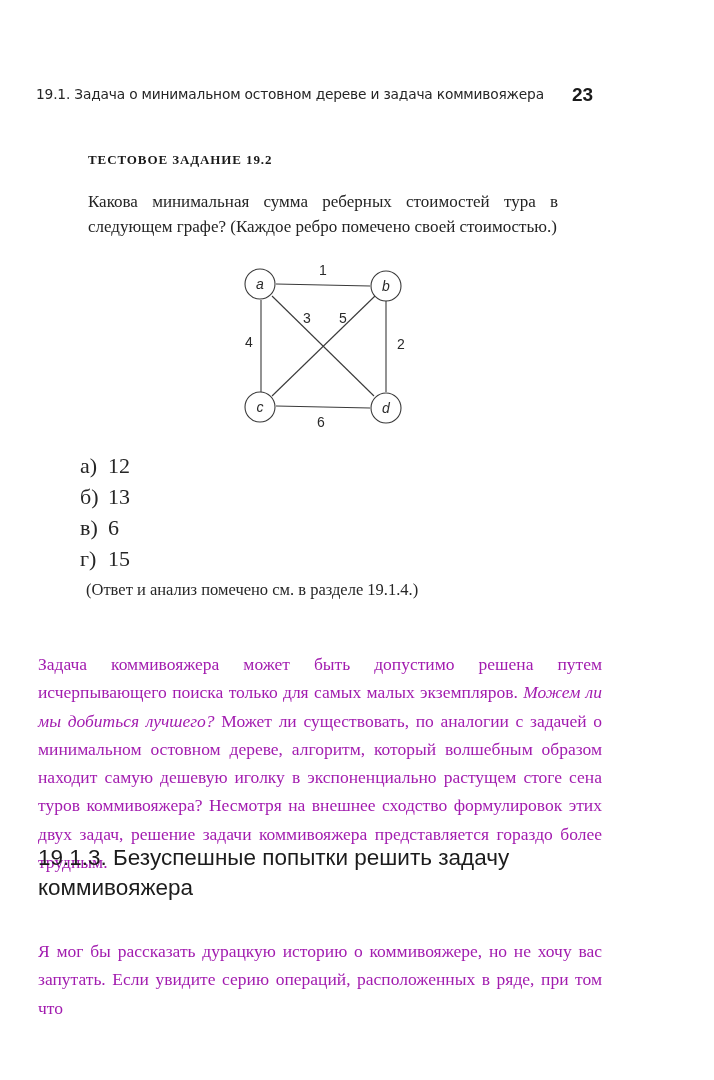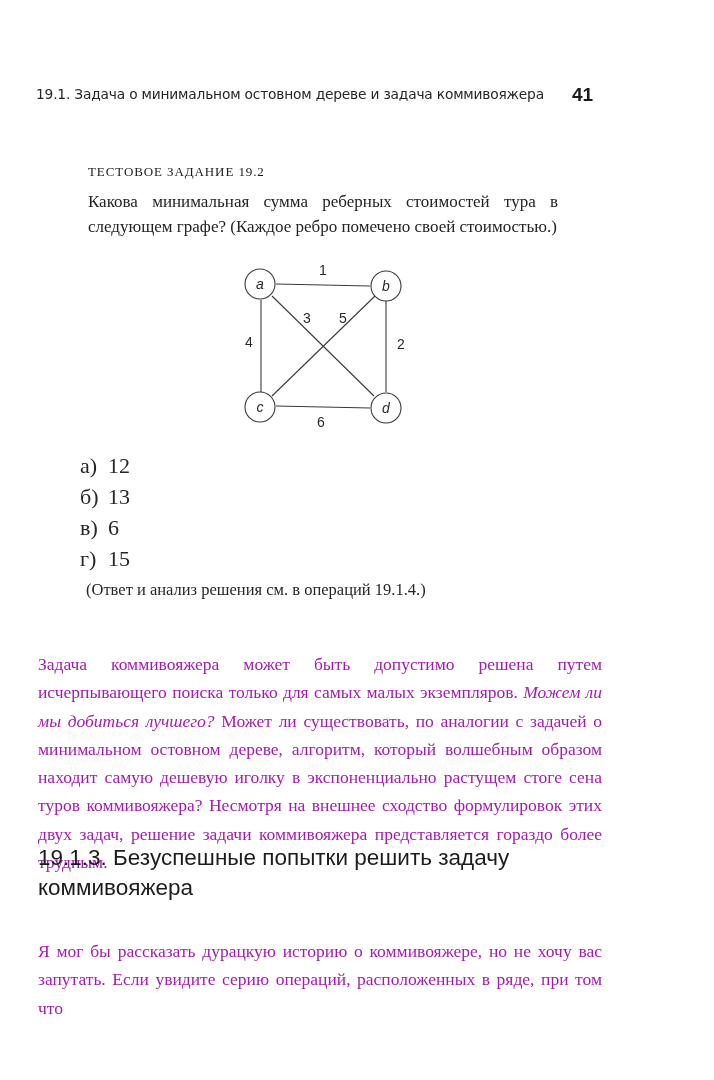--- a/index.html
+++ b/index.html
@@ -11,22 +11,22 @@
   .running-head {
     position: absolute; left: 36px; top: 86px; width: 560px;
     font-family: "DejaVu Sans", sans-serif; font-size: 14.5px; color: #262626;
     letter-spacing: -0.2px; transform: scaleX(0.95); transform-origin: left;
   }
   .page-number {
     position: absolute; left: 572px; top: 84px;
     font-family: "Liberation Sans", sans-serif; font-weight: bold; font-size: 19px; color: #1a1a1a;
   }
   .box-title {
-    position: absolute; left: 88px; top: 164px;
-    font-weight: normal; font-size: 13px; letter-spacing: 0.9px; color: #1a1a1a;
+    position: absolute; left: 88px; top: 152px;
+    font-weight: bold; font-size: 13px; letter-spacing: 0.9px; color: #1a1a1a;
   }
   .question {
     position: absolute; left: 88px; top: 189px; width: 470px;
     font-size: 17px; line-height: 25px; color: #232323; text-align: justify;
   }
   .graph { position: absolute; left: 232px; top: 258px; width: 190px; height: 180px; }
   .options { position: absolute; left: 80px; top: 455px; font-size: 22px; color: #262626; }
   .option { height: 31px; line-height: 22px; }
   .option .letter { display: inline-block; width: 28px; }
   .answer-ref { position: absolute; left: 86px; top: 580px; font-size: 16.5px; color: #262626; }
@@ -40,21 +40,21 @@
   .para span.italic { font-style: italic; }
   .section-heading {
     position: absolute; left: 38px; top: 843px; width: 560px;
     font-family: "Liberation Sans", sans-serif; font-weight: normal; font-size: 22.5px; line-height: 30px; color: #1c1c1c;
   }
 </style>
 </head>
 <body>
 
 <div class="running-head">19.1. Задача о минимальном остовном дереве и задача коммивояжера</div>
-<div class="page-number">41</div>
+<div class="page-number">23</div>
 
 <div class="box-title">ТЕСТОВОЕ ЗАДАНИЕ 19.2</div>
 <div class="question">Какова минимальная сумма реберных стоимостей тура в следующем графе? (Каждое ребро помечено своей стоимостью.)</div>
 
 <svg class="graph" viewBox="0 0 190 180" xmlns="http://www.w3.org/2000/svg">
   <g stroke="#3a3a3a" stroke-width="1.1" fill="none">
     <line x1="44" y1="26" x2="138" y2="28"></line>
     <line x1="154" y1="42" x2="154" y2="134"></line>
     <line x1="29" y1="42" x2="29" y2="134"></line>
     <line x1="44" y1="148" x2="138" y2="150"></line>
@@ -81,19 +81,19 @@
   </g>
 </svg>
 
 <div class="options">
   <div class="option"><span class="letter">а)</span><span>12</span></div>
   <div class="option"><span class="letter">б)</span><span>13</span></div>
   <div class="option"><span class="letter">в)</span><span>6</span></div>
   <div class="option"><span class="letter">г)</span><span>15</span></div>
 </div>
 
-<div class="answer-ref">(Ответ и анализ решения см. в операций 19.1.4.)</div>
+<div class="answer-ref">(Ответ и анализ помечено см. в разделе 19.1.4.)</div>
 
 <div class="para para1"><span>Задача коммивояжера может быть допустимо решена путем исчерпывающего поиска только для самых малых экземпляров. </span><span class="italic">Можем ли мы добиться лучшего?</span><span> Может ли существовать, по аналогии с задачей о минимальном остовном дереве, алгоритм, который волшебным образом находит самую дешевую иголку в экспоненциально растущем стоге сена туров коммивояжера? Несмотря на внешнее сходство формулировок этих двух задач, решение задачи коммивояжера представляется гораздо более трудным.</span></div>
 
 <div class="section-heading">19.1.3. Безуспешные попытки решить задачу коммивояжера</div>
 
 <div class="para para2">Я мог бы рассказать дурацкую историю о коммивояжере, но не хочу вас запутать. Если увидите серию операций, расположенных в ряде, при том что</div>
 
 </body></html>

